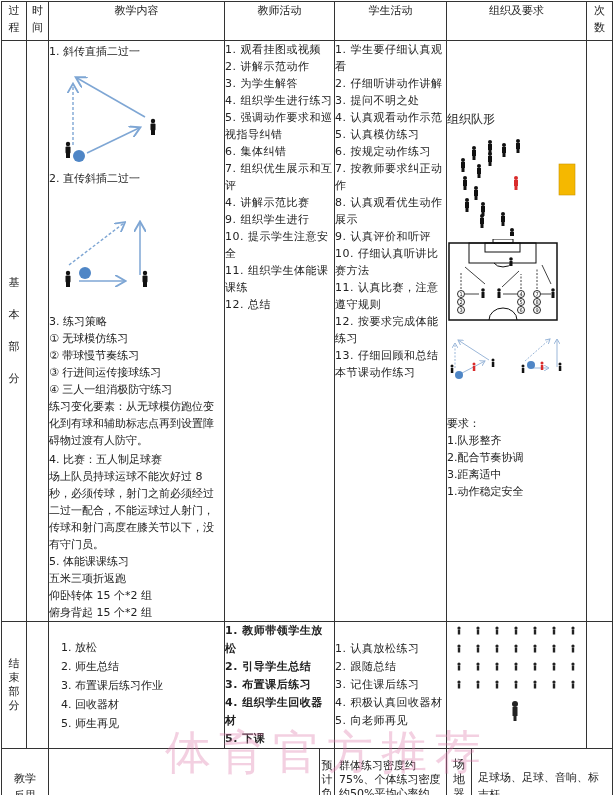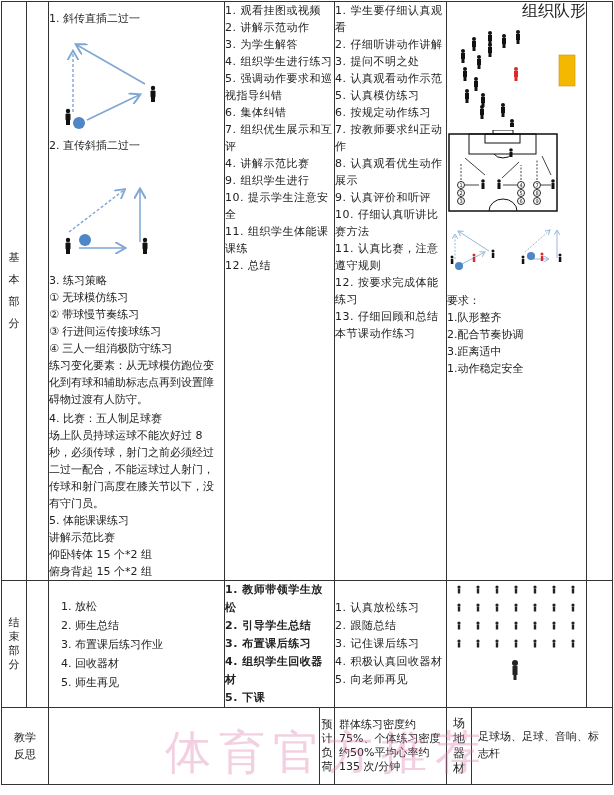--- a/index.html
+++ b/index.html
@@ -8,46 +8,55 @@
   table.plan { position: absolute; left: 1px; top: 1px; border-collapse: collapse; table-layout: fixed; width: 611px; }
   table.plan td { border: 1.5px solid #333; vertical-align: top; padding: 0; font-size: 11px; line-height: 17px; }
   .hdr td { height: 38px; vertical-align: middle; text-align: center; font-size: 12px; line-height: 17px; }
   .vtext { text-align: center; vertical-align: middle !important; font-size: 12px; line-height: 18px; }
   .cell-pad { padding: 2px 3px 2px 6px; }
   .justify { letter-spacing: 0.5px; }
   .diagram { position: relative; }
   .watermark { position: absolute; left: 165px; top: 722px; font-size: 46px; letter-spacing: 8px;
                color: rgba(220,120,170,0.35); font-family: Liberation Sans, sans-serif; pointer-events: none; }
   .req-title { margin-top: 6px; }
-  .formation-title { text-align: right; font-size: 16px; }
+  .formation-title { text-align: left; font-size: 12px; margin-top: 70px; }
 </style>
 </head>
 <body>
 
 <table class="plan">
   <colgroup>
     <col style="width:25px">
       <col style="width:22px">
       <col style="width:176px">
     <col style="width:110px">
       <col style="width:112px">
       <col style="width:140px">
       <col style="width:26px">
   </colgroup>
 
   <tbody>
+      <tr class="hdr">
+    <td><span style="display:inline-block;width:13px;">过程</span></td>
+    <td><span style="display:inline-block;width:13px;">时间</span></td>
+    <td>教学内容</td>
+    <td>教师活动</td>
+    <td>学生活动</td>
+    <td>组织及要求</td>
+    <td><span style="display:inline-block;width:13px;">次数</span></td>
+  </tr>
 
   <tr style="height:550px">
     <td class="vtext">
-      <span style="display:inline-block;width:13px;line-height:22px;">基本部分</span>
+      <span style="display:inline-block;width:13px;line-height:32px;">基本部分</span>
     </td>
     <td></td>
 
     <td class="cell-pad">
-      <div style="margin-top:8px">1.  斜传直插二过一</div>
+      <div style="margin-top:2px">1.  斜传直插二过一</div>
       <div class="diagram" style="height:110px;">
         <svg width="170" height="110" viewBox="0 0 170 110">
           <defs>
             <marker id="ah" markerWidth="8" markerHeight="8" refX="6" refY="4" orient="auto">
               <path d="M0,0 L7,4 L0,8" fill="none" stroke="#7ea6d4" stroke-width="1.3"></path>
             </marker>
           </defs>
           <line x1="24" y1="85" x2="24" y2="25" stroke="#7ea6d4" stroke-width="1.4" stroke-dasharray="3,2" marker-end="url(#ah)"></line>
           <line x1="96" y1="57" x2="28" y2="18" stroke="#7ea6d4" stroke-width="1.5" marker-end="url(#ah)"></line>
           <line x1="38" y1="93" x2="90" y2="68" stroke="#7ea6d4" stroke-width="1.5" marker-end="url(#ah)"></line>
@@ -81,30 +90,30 @@
                 <rect x="16.5" y="88.5" width="5" height="7" rx="1"></rect>
                 <rect x="17" y="95" width="4" height="5"></rect>
               </g>
           <g fill="#111">
                 <circle cx="96" cy="86" r="2.2"></circle>
                 <rect x="93.5" y="88.5" width="5" height="7" rx="1"></rect>
                 <rect x="94" y="95" width="4" height="5"></rect>
               </g>
         </svg>
       </div>
-      <div style="margin-top:8px">3.  练习策略</div>
+      <div style="margin-top:16px">3.  练习策略</div>
       <div>①  无球模仿练习</div>
       <div>②  带球慢节奏练习</div>
       <div>③  行进间运传接球练习</div>
       <div>④  三人一组消极防守练习</div>
       <div>练习变化要素：从无球模仿跑位变化到有球和辅助标志点再到设置障碍物过渡有人防守。</div>
       <div style="margin-top:2px">4.  比赛：五人制足球赛</div>
       <div>场上队员持球运球不能次好过 8 秒，必须传球，射门之前必须经过二过一配合，不能运球过人射门，传球和射门高度在膝关节以下，没有守门员。</div>
       <div>5.  体能课课练习</div>
-      <div>讲解示范比赛</div>
+      <div>五米三项折返跑</div>
       <div>仰卧转体 15 个*2 组</div>
       <div>俯身背起 15 个*2 组</div>
     </td>
 
     <td class="cell-pad justify">
       <div>1.  观看挂图或视频</div>
       <div>2.  讲解示范动作</div>
       <div>3.  为学生解答</div>
       <div>4.  组织学生进行练习</div>
       <div>5.  强调动作要求和巡视指导纠错</div>
@@ -301,21 +310,21 @@
         <g fill="#d92b2b">
               <circle cx="95" cy="30" r="1.5"></circle>
               <rect x="93.8" y="32" width="2.5" height="5"></rect>
             </g>
         <g fill="#111">
               <circle cx="113" cy="31" r="1.5"></circle>
               <rect x="111.8" y="33" width="2.5" height="5"></rect>
             </g>
       </svg>
 
-      <div class="req-title" style="margin-top:18px">要求：</div>
+      <div class="req-title" style="margin-top:32px">要求：</div>
       <div>1.队形整齐</div>
       <div>2.配合节奏协调</div>
       <div>3.距离适中</div>
       <div>1.动作稳定安全</div>
     </td>
     <td></td>
   </tr>
 
   <tr style="height:124px">
     <td class="vtext">

